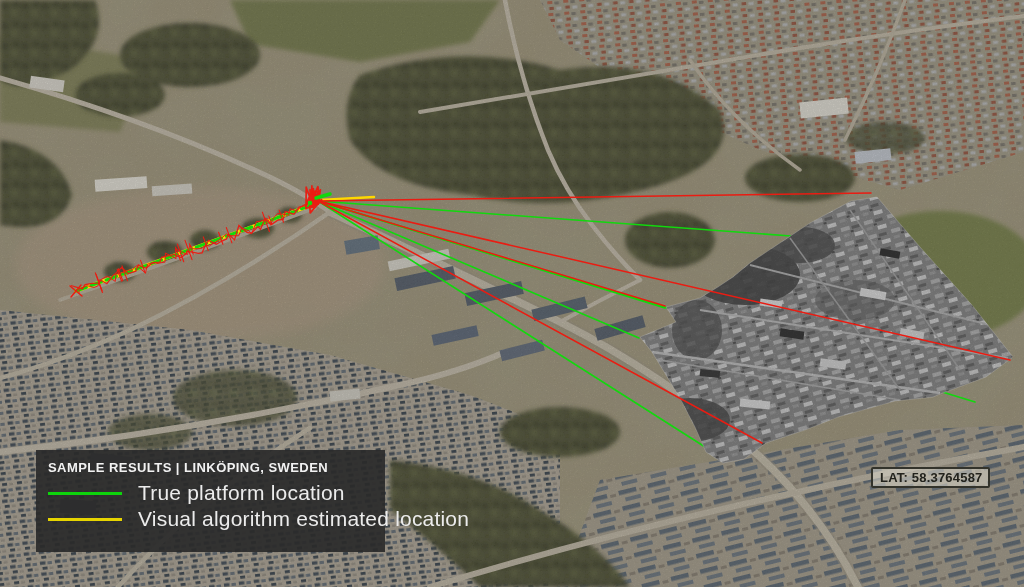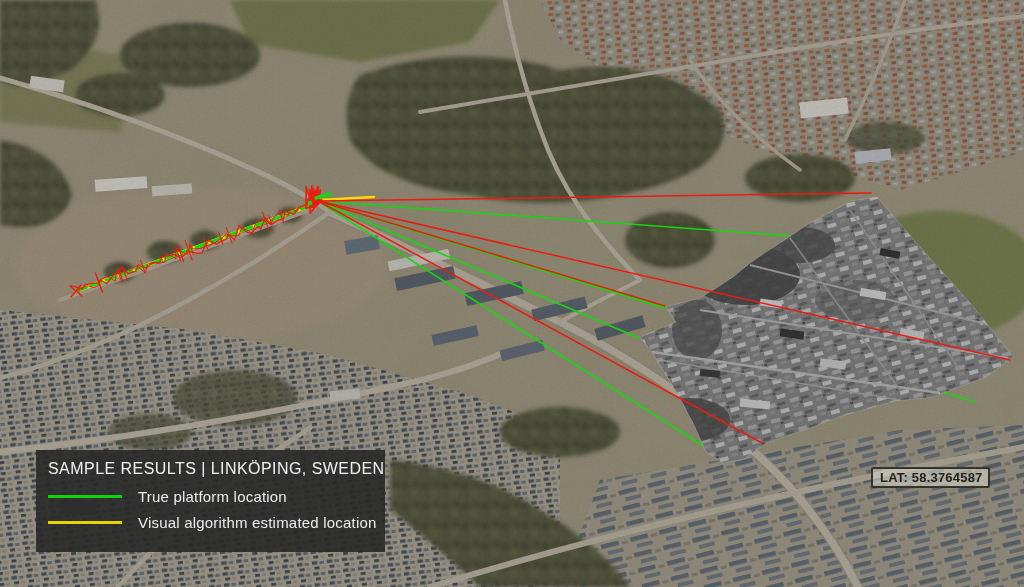--- a/index.html
+++ b/index.html
@@ -2,24 +2,24 @@
 <html><head>
 <meta charset="utf-8">
 <style>
   html,body{margin:0;padding:0;background:#1a1a1a;}
   .stage{position:relative;width:1024px;height:587px;overflow:hidden;background:#93886f;
          font-family:"Liberation Sans",sans-serif;}
   .stage svg{position:absolute;left:0;top:0;}
   
   .legend{position:absolute;left:36px;top:450px;width:349px;height:102px;box-sizing:border-box;
           background:rgba(42,42,42,0.92);padding:8px 0 0 12px;}
-  .legend-title{font-size:16px;font-weight:normal;letter-spacing:.45px;color:#f2f2f2;margin:2px 0 5px 0;}
+  .legend-title{font-size:13px;font-weight:bold;letter-spacing:.45px;color:#f2f2f2;margin:2px 0 5px 0;}
   .legend-row{display:flex;align-items:center;height:26px;}
   .swatch{width:74px;height:3px;margin-right:16px;flex:none;background:#888;}
-  .legend-label{font-size:15px;color:#ececec;letter-spacing:.2px;white-space:nowrap;text-align:center;}
+  .legend-label{font-size:21px;color:#ececec;letter-spacing:.2px;white-space:nowrap;text-align:center;}
   
   .badges{position:absolute;left:871px;top:467px;width:119px;}
   .badge{box-sizing:border-box;width:119px;height:21px;margin-bottom:23px;
          background:rgba(214,210,198,0.58);border:2px solid #33332b;border-radius:2px;
          font-size:13px;font-weight:bold;line-height:16px;color:#23231d;letter-spacing:.2px;
          padding:1px 0 0 7px;white-space:nowrap;overflow:hidden;}
 </style>
 </head>
 <body>
 

